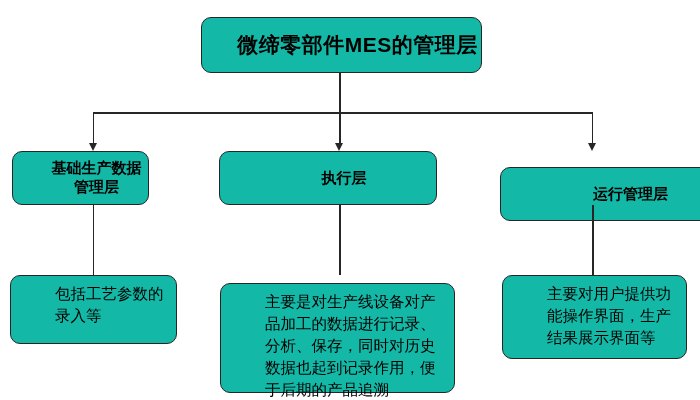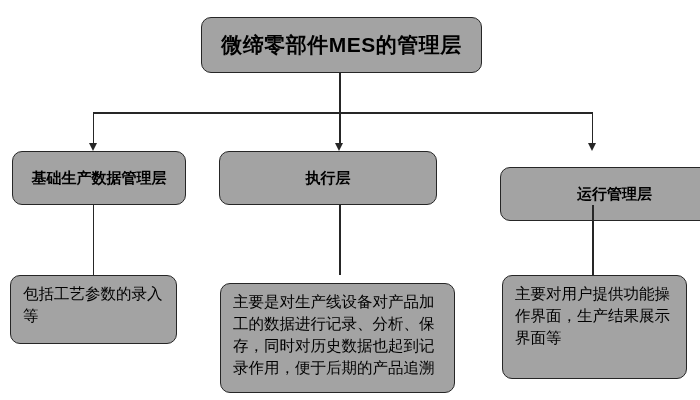--- a/index.html
+++ b/index.html
@@ -7,43 +7,44 @@
     position:relative;
     width:700px;height:400px;
     background:#ffffff;
     font-family:"Liberation Sans","DejaVu Sans",sans-serif;
     color:#000;
     overflow:hidden;
   }
   .node{
     position:absolute;
     box-sizing:border-box;
-    background:#a3a3a3;
+    background:#14b8a6;
     border:1.6px solid #262626;
     border-radius:10px;
     display:flex;
     align-items:center;
     justify-content:center;
+    padding-left:32px;
   }
   .node .lbl{display:block;}
   .b-root{left:201px;top:17px;width:281px;height:56px;}
   .b-root .lbl{font-size:21px;font-weight:700;letter-spacing:.5px;text-align:center;}
   .lvl2 .lbl{font-size:15px;font-weight:700;text-align:center;}
-  .b-l{left:12px;top:151px;width:174px;height:54px;}
+  .b-l{left:12px;top:151px;width:137px;height:54px;}
   .b-c{left:219px;top:151px;width:218px;height:54px;}
   .b-r{left:500px;top:167px;width:229px;height:54px;}
   .lvl3{align-items:flex-start;justify-content:center;}
   .lvl3 .lbl{
     font-size:15.5px;font-weight:400;line-height:22px;
     padding:7px 11px 6px 12px;text-align:left;
     word-break:break-all;
   }
   .d-l{left:10px;top:275px;width:167px;height:69px;}
   .d-c{left:220px;top:275px;width:235px;height:110px;margin-top:8px;}
-  .d-r{left:502px;top:275px;width:185px;height:104px;}
+  .d-r{left:502px;top:275px;width:185px;height:84px;}
   .line{position:absolute;background:#262626;}
   .v-root{left:339px;top:73px;width:1.5px;height:40px;}
   .h-dist{left:92.5px;top:112px;width:500px;height:1.5px;}
   .v-a{left:92.5px;top:113px;width:1.5px;height:31px;}
   .v-b{left:339px;top:113px;width:1.5px;height:31px;}
   .v-c{left:591.5px;top:113px;width:1.5px;height:31px;}
   .v2-a{left:92.8px;top:205px;width:1.5px;height:70px;}
   .v2-b{left:339px;top:205px;width:1.5px;height:70px;}
   .v2-c{left:592.3px;top:205px;width:1.5px;height:70px;}
   .arrow{

